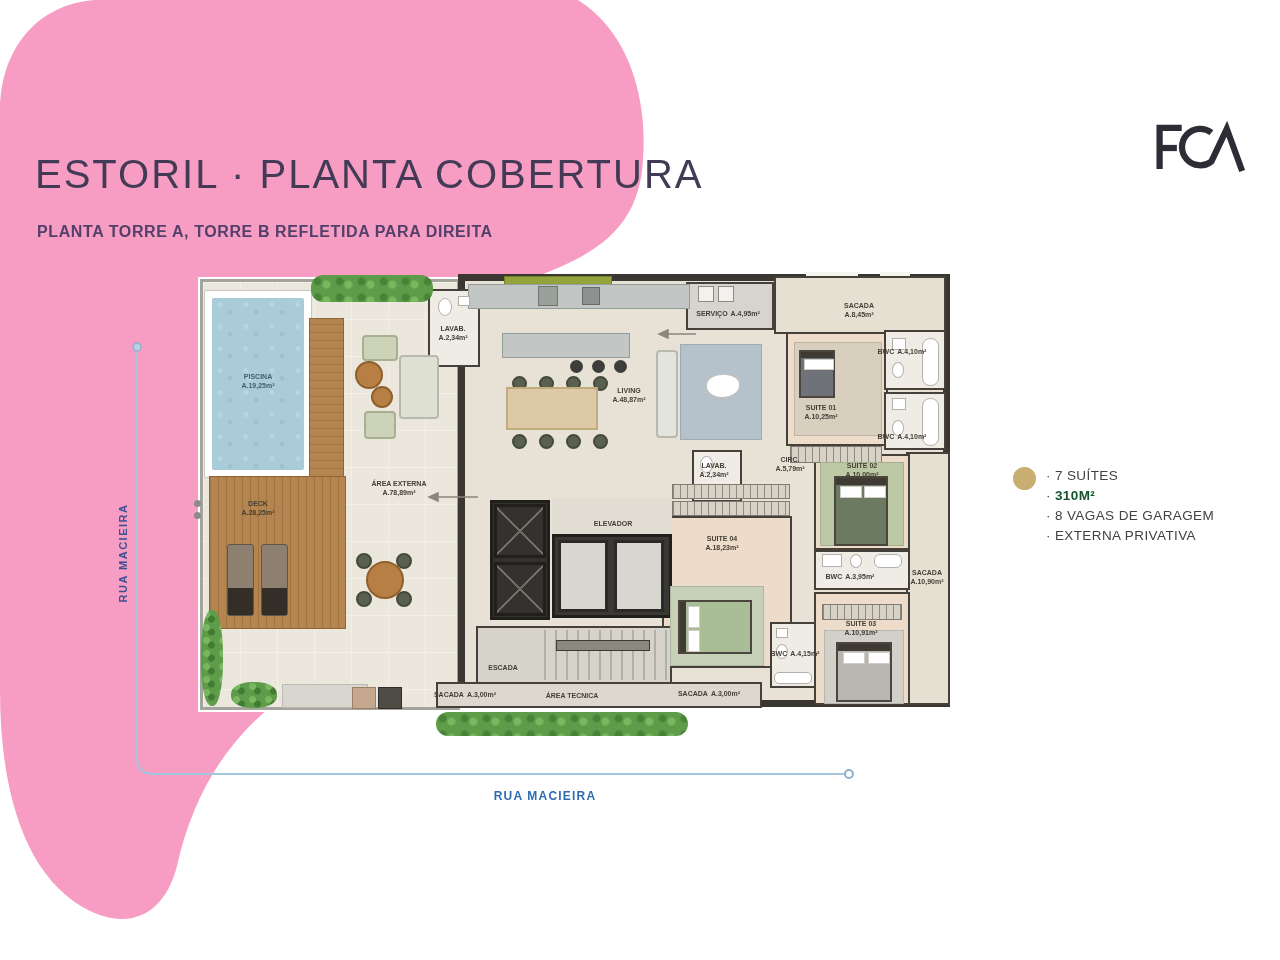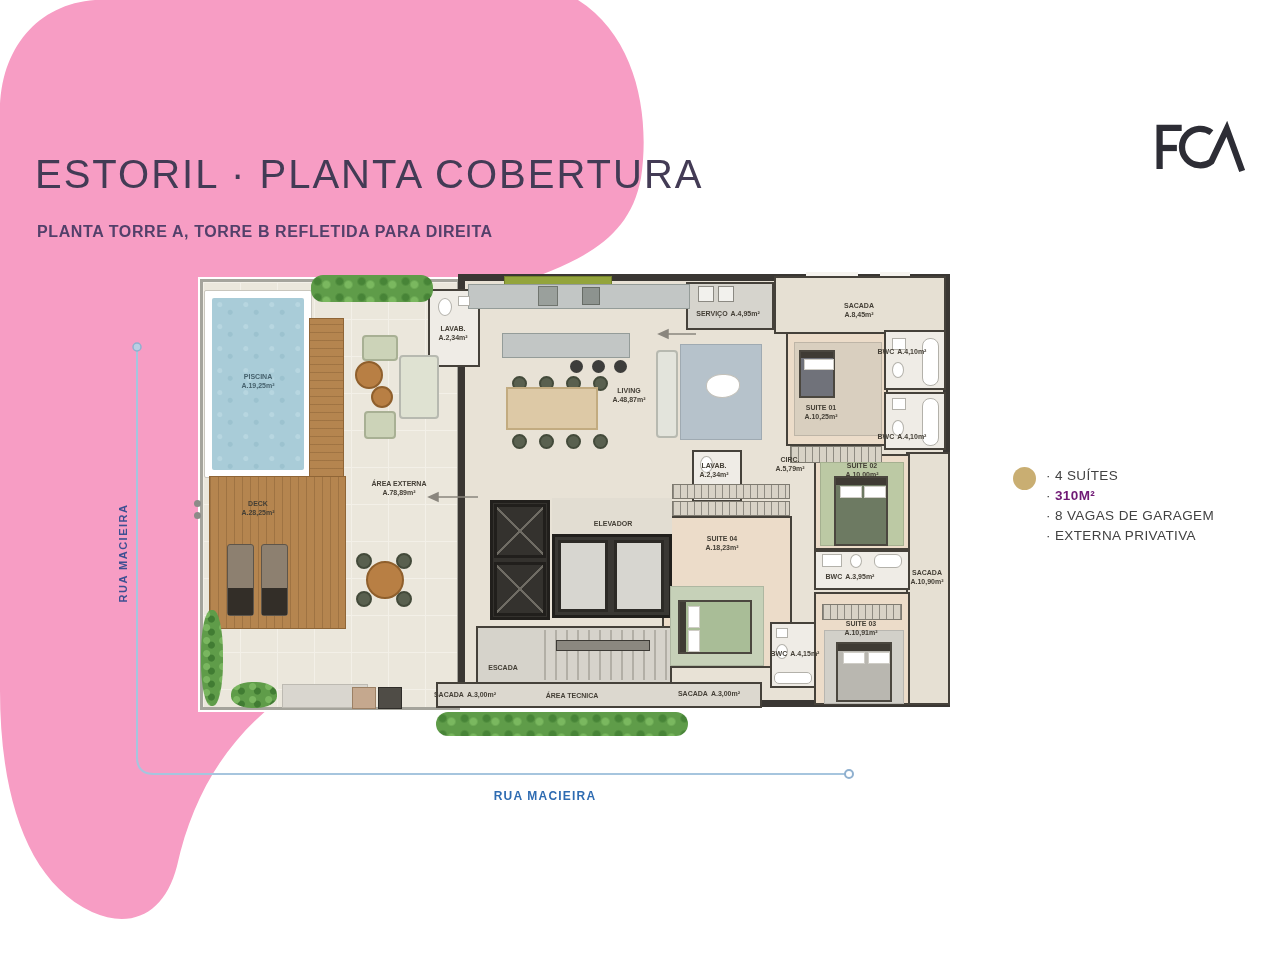--- a/index.html
+++ b/index.html
@@ -20,21 +20,21 @@
 
   .street-left{position:absolute;left:54px;top:546px;width:140px;height:14px;z-index:4;
          transform:rotate(-90deg);text-align:center;font-size:11px;font-weight:700;
          letter-spacing:1.5px;color:#3d4f92;}
   .street-bottom{position:absolute;left:545px;top:789px;transform:translateX(-50%);z-index:4;
          font-size:12px;font-weight:700;letter-spacing:1.2px;color:#2f6cb2;}
 
   .features{position:absolute;left:1046px;top:466px;z-index:4;font-size:13.5px;color:#424242;
          line-height:20px;letter-spacing:.4px;}
   .features .row{white-space:nowrap;}
-  .features .row.bold .txt{font-weight:700;color:#701a75;}
+  .features .row.bold .txt{font-weight:700;color:#14532d;}
   .features .dot{margin-right:4px;}
   .gold-dot{position:absolute;left:1013px;top:467px;width:23px;height:23px;border-radius:50%;
          background:#c9ae72;z-index:4;}
 
   
   .abs{position:absolute;box-sizing:border-box;z-index:2;}
   .fur{position:absolute;box-sizing:border-box;z-index:3;}
   .lbl{position:absolute;z-index:5;transform:translate(-50%,-50%);text-align:center;
        font-size:7px;line-height:8.5px;font-weight:700;color:#433e35;white-space:nowrap;}
   .lbl .nm,.lbl .ar{display:block;}
@@ -131,21 +131,21 @@
         <path d="M64,14 A19,19 0 1 0 64,44 L80,10 L96,54"></path>
       </g>
     </svg>
   </div>
 
   <div class="street-left">RUA MACIEIRA</div>
   <div class="street-bottom">RUA MACIEIRA</div>
 
   <div class="gold-dot"></div>
   <div class="features">
-    <div class="row"><span class="dot">·</span><span class="txt">4 SUÍTES</span></div>
+    <div class="row"><span class="dot">·</span><span class="txt">7 SUÍTES</span></div>
     <div class="row bold"><span class="dot">·</span><span class="txt">310M²</span></div>
     <div class="row"><span class="dot">·</span><span class="txt">8 VAGAS DE GARAGEM</span></div>
     <div class="row"><span class="dot">·</span><span class="txt">EXTERNA PRIVATIVA</span></div>
   </div>
 
   <div class="abs terrace" style="left:200px;top:279px;width:260px;height:431px"></div>
   <div class="abs poolframe" style="left:204px;top:290px;width:108px;height:188px"></div>
   <div class="abs pool" style="left:212px;top:298px;width:92px;height:172px"></div>
   <div class="abs deck v" style="left:309px;top:318px;width:35px;height:160px"></div>
   <div class="abs deck h" style="left:209px;top:476px;width:137px;height:153px"></div>

